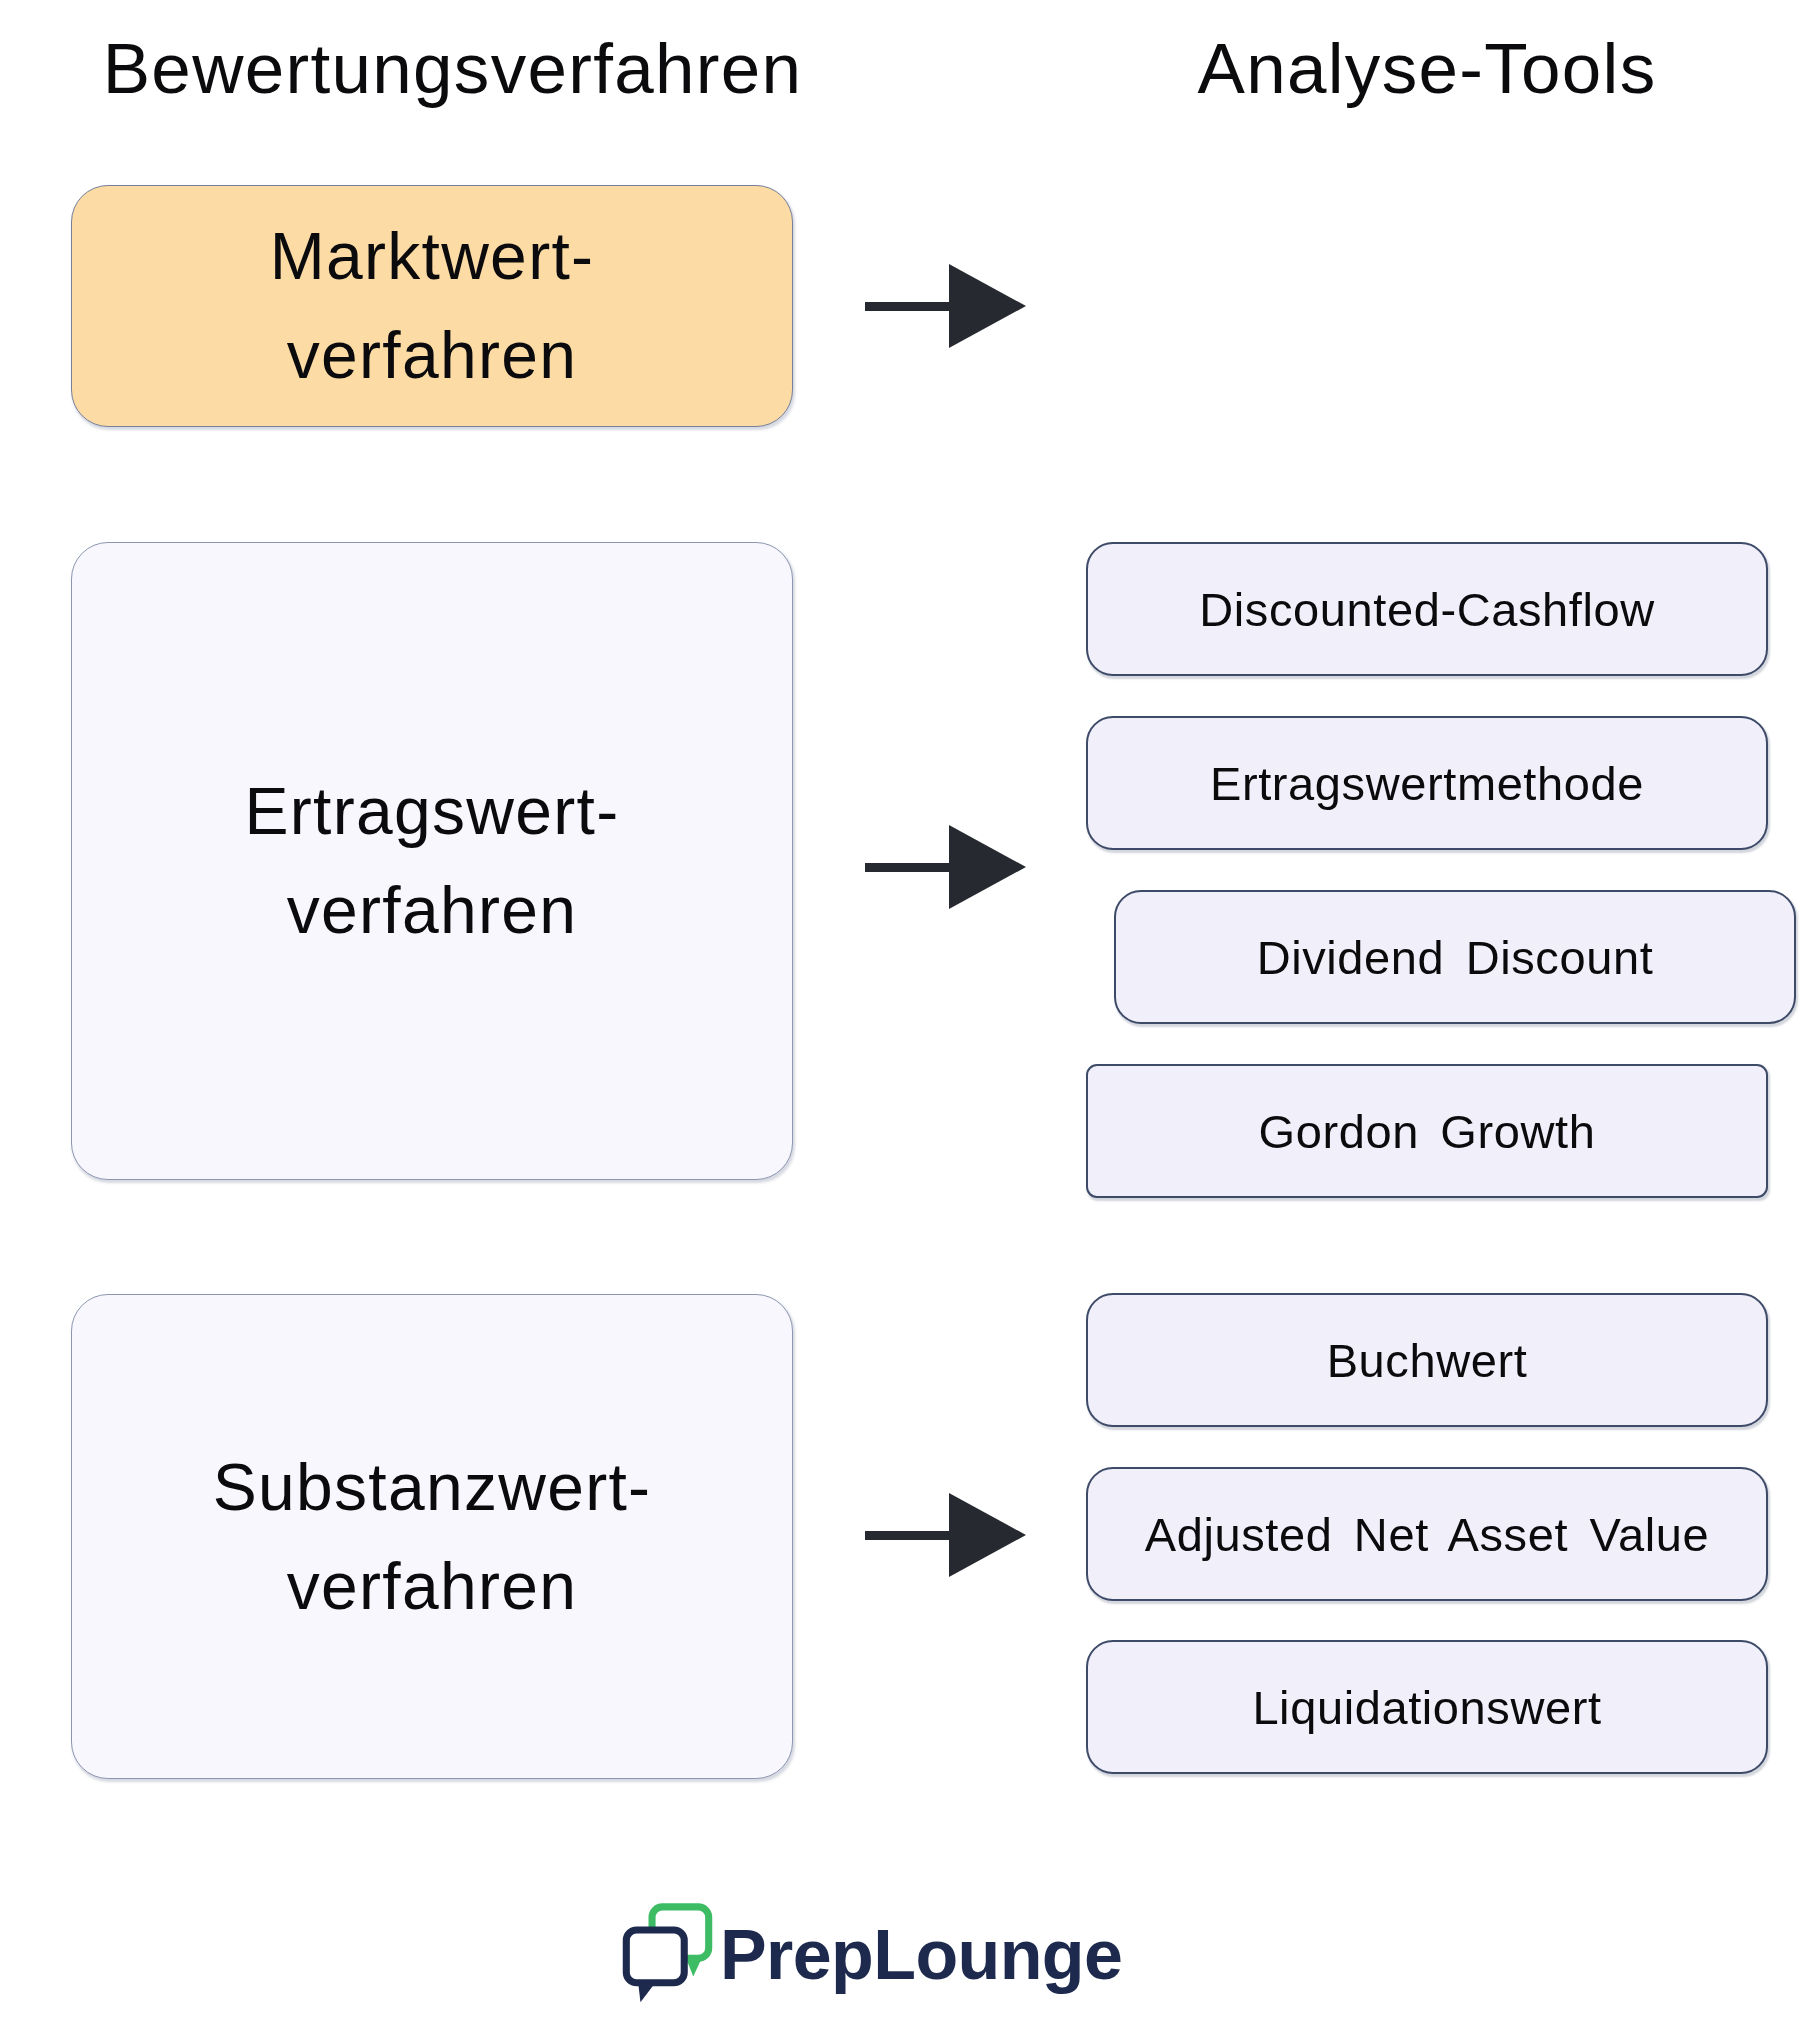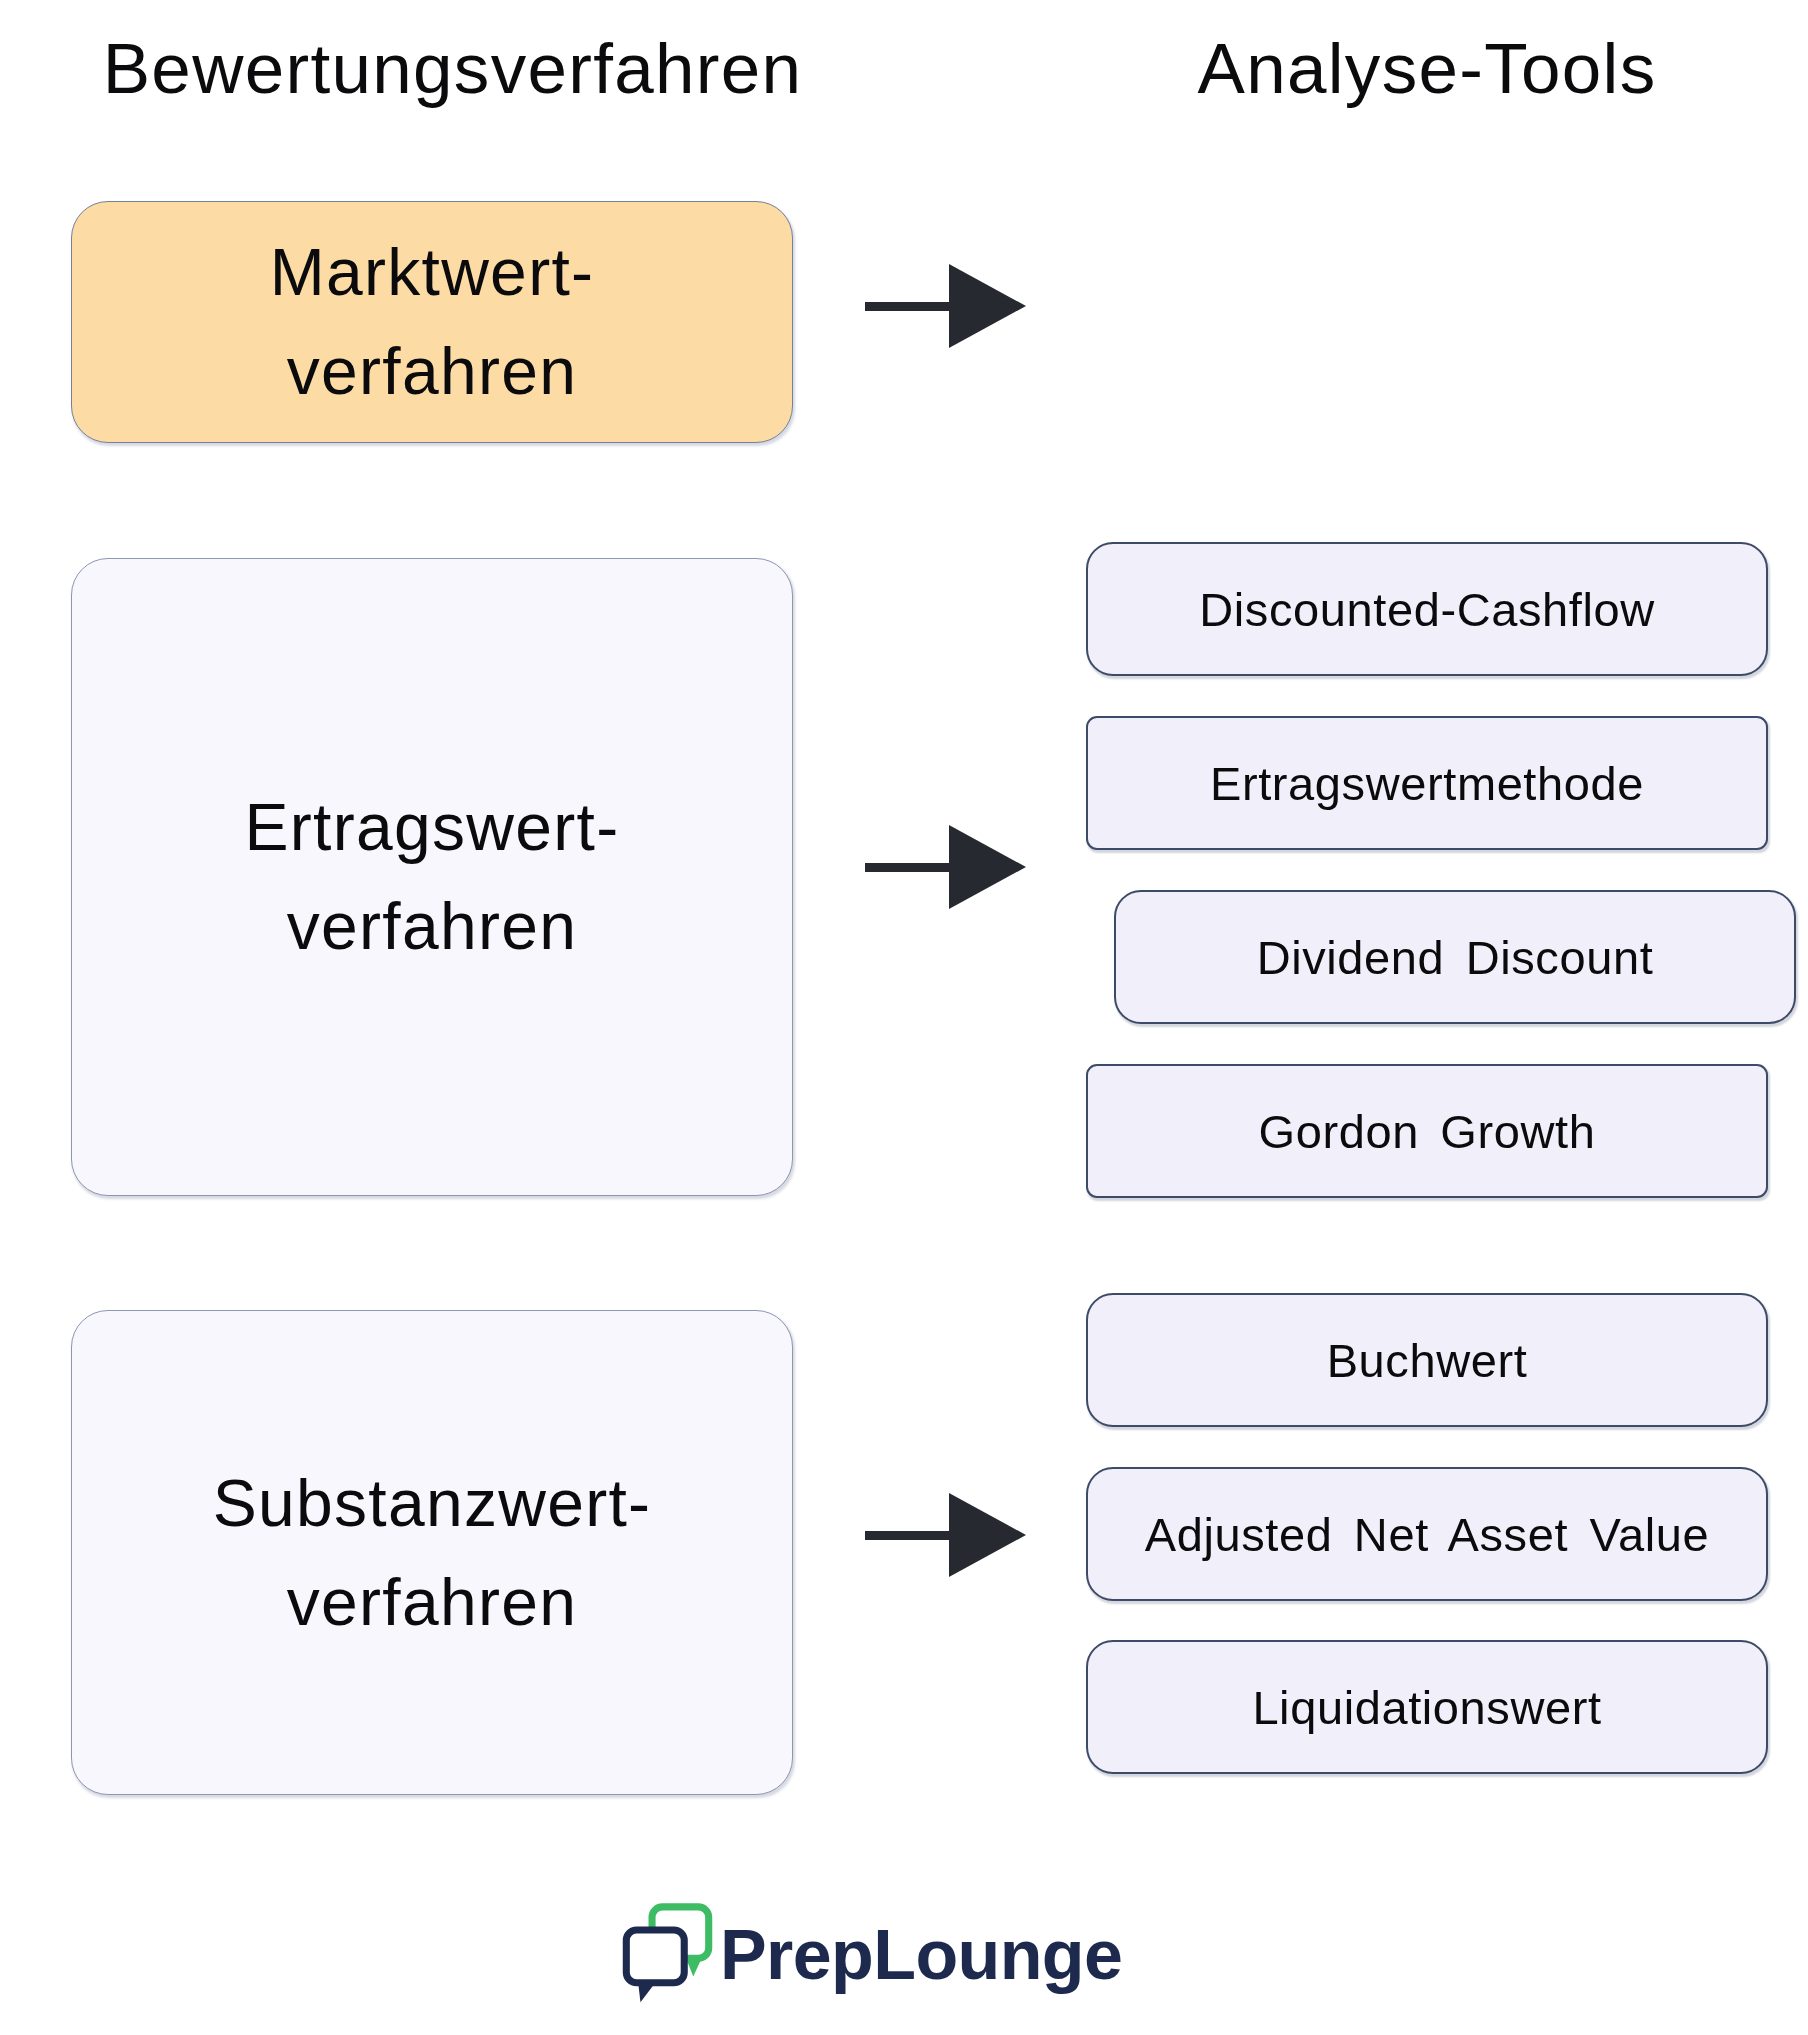--- a/index.html
+++ b/index.html
@@ -23,37 +23,36 @@
   }
   .col-title.left  { left:38px;   width:829px; }
   .col-title.right { left:1140px; width:574px;  }
 
   .method-box {
     position:absolute; left:71px; width:722px;
     background:var(--method-fill); border:1.9px solid var(--method-border);
     border-radius:37px; display:flex; align-items:center; justify-content:center;
     text-align:center; font-size:66px; line-height:1.5; letter-spacing:1.3px;
     box-shadow:1.3px 2.6px 2.6px rgba(110,120,150,0.28);
-    margin-top:16px;
   }
   .method-box.highlight { background:var(--highlight-fill); border-color:var(--highlight-border); }
   #box-marktwert    { top:185px;  height:242px;  }
   #box-ertragswert  { top:542px;  height:638px; }
   #box-substanzwert { top:1294px; height:485px;  }
 
   .tool-box {
     position:absolute; left:1086px; width:682px; height:134px;
     background:var(--tool-fill); border:2.6px solid var(--tool-border);
     border-radius:27px; display:flex; align-items:center; justify-content:center;
     font-size:47px; letter-spacing:0.6px; word-spacing:7.7px; white-space:nowrap;
     box-shadow:1.3px 2.6px 1.9px rgba(80,90,120,0.25);
   }
   #tool-multiples           { top:239px;  }
   #tool-dcf                 { top:542px;  }
-  #tool-ertragswertmethode  { top:716px;border-radius:11px; }
+  #tool-ertragswertmethode  { top:716px; }
   #tool-dividend-discount   { top:890px;margin-left:28px; }
   #tool-gordon-growth       { top:1064px;border-radius:11px; }
   #tool-buchwert            { top:1293px; }
   #tool-anav                { top:1467px; }
   #tool-liquidationswert    { top:1640px; }
 
   .arrow { position:absolute; left:865px; width:160px; height:84px; }
   .arrow .shaft {
     position:absolute; left:0; top:38px; width:93px; height:9px; background:var(--arrow);
   }

